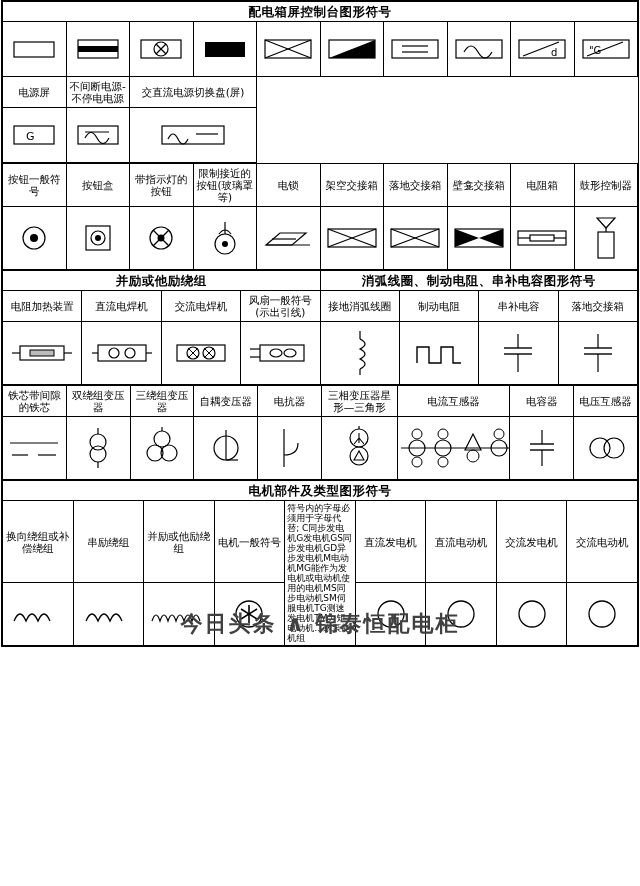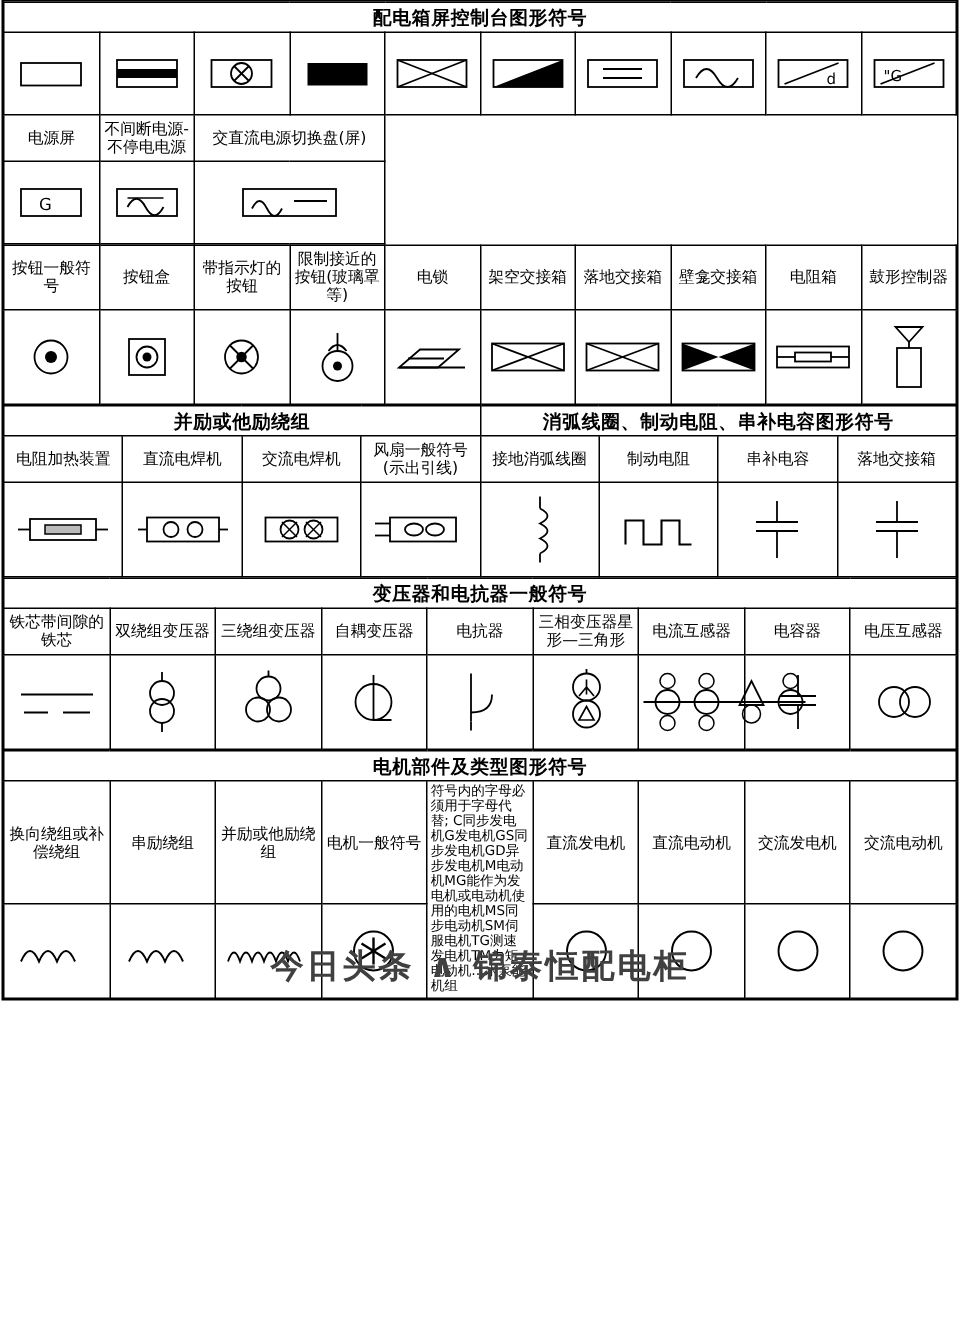--- a/index.html
+++ b/index.html
@@ -309,23 +309,20 @@
                 <line x1="8" y1="24" x2="36" y2="24" stroke="#000" stroke-width="1.4"></line>
                 <line x1="22" y1="24" x2="22" y2="42" stroke="#000" stroke-width="1.2"></line>
               </svg>
       </td>
     </tr>
   </tbody>
       </table>
 
   <table>
     <tbody>
-          <tr>
-      <td class="section-title" colspan="9">变压器和电抗器一般符号</td>
-    </tr>
     <tr>
       <td class="lbl" style="width:10%">铁芯带间隙的铁芯</td>
       <td class="lbl" style="width:10%">双绕组变压器</td>
       <td class="lbl" style="width:10%">三绕组变压器</td>
       <td class="lbl" style="width:10%">自耦变压器</td>
       <td class="lbl" style="width:10%">电抗器</td>
       <td class="lbl" style="width:12%">三相变压器星形—三角形</td>
       <td class="lbl" style="width:18%">电流互感器</td>
       <td class="lbl" style="width:10%">电容器</td>
       <td class="lbl" style="width:10%">电压互感器</td>

